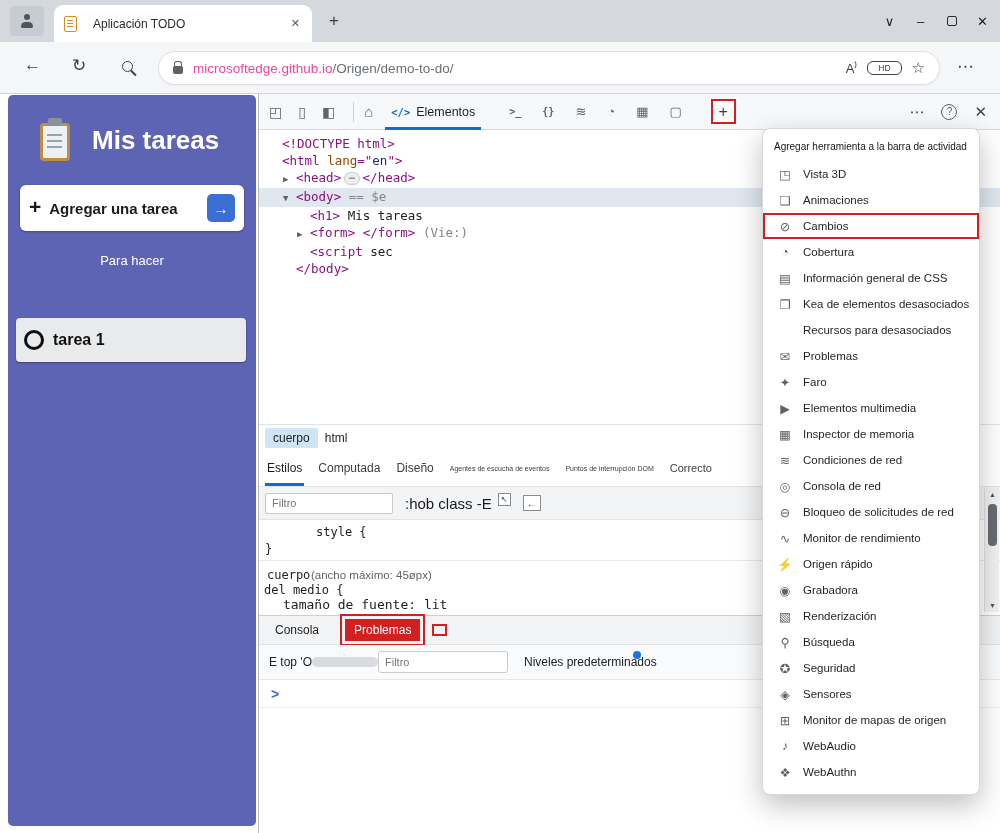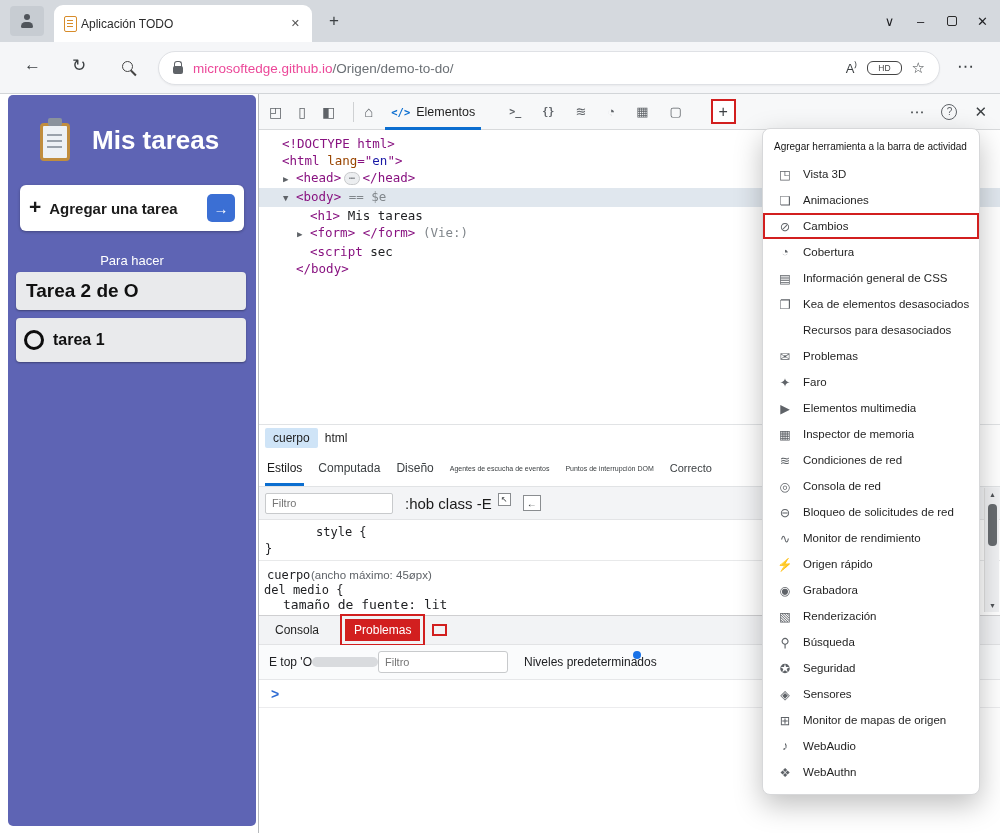--- a/index.html
+++ b/index.html
@@ -5,21 +5,21 @@
   *{box-sizing:border-box;margin:0;padding:0}
   html,body{background:#e9e9e9}
   .screen{position:relative;width:1000px;height:833px;background:#fff;font-family:"Liberation Sans",sans-serif;overflow:hidden;color:#202124}
 
   
   .titlebar{position:absolute;left:0;top:0;width:1000px;height:42px;background:#d5d9de}
   .avatar{position:absolute;left:10px;top:6px;width:34px;height:30px;background:#c7ccd2;border-radius:4px;display:flex;align-items:center;justify-content:center;cursor:pointer}
   .person{position:relative;width:14px;height:14px}
   .person::before{content:"";position:absolute;left:4px;top:0;width:6px;height:6px;border-radius:50%;background:#50555b}
   .person::after{content:"";position:absolute;left:1px;top:8px;width:12px;height:6px;border-radius:6px 6px 2px 2px;background:#50555b}
-  .tab{position:absolute;left:54px;top:5px;width:258px;height:37px;background:#fff;border-radius:9px 9px 0 0;display:flex;align-items:center;padding:0 10px;gap:4px}
+  .tab{position:absolute;left:54px;top:5px;width:258px;height:37px;background:#fff;border-radius:9px 9px 0 0;display:flex;align-items:center;padding:0 10px;gap:16px}
   .favicon{width:13px;height:16px;background:#fff;border:1.5px solid #d88c2a;border-radius:2px;position:relative;flex:0 0 auto}
   .favicon::after{content:"";position:absolute;left:2px;top:3px;width:6px;height:1.5px;background:#d88c2a;box-shadow:0 3px 0 #d88c2a,0 6px 0 #d88c2a}
   .tab-title{flex:1;font-size:12px;color:#2b2b2b;white-space:nowrap;overflow:hidden}
   .tab-close{font-size:11px;color:#555;cursor:pointer;padding:2px}
   .newtab{position:absolute;left:322px;top:9px;width:24px;height:24px;display:flex;align-items:center;justify-content:center;font-size:17px;color:#3c4043;cursor:pointer}
   .wincontrols{position:absolute;right:2px;top:0;height:42px;display:flex;align-items:center}
   .wc{width:31px;height:42px;display:flex;align-items:center;justify-content:center;font-size:13px;color:#202124;cursor:pointer}
   .maxbox{display:inline-block;width:10px;height:10px;border:1.4px solid #2b2b2b;border-radius:2px}
 
   
@@ -190,23 +190,20 @@
 
   <div class="todo">
     <span class="clipboard"></span>
     <div class="todo-title">Mis tareas</div>
     <div class="addbtn">
       <span class="plus">+</span>
       <span class="lbl">Agregar una tarea</span>
       <span class="addbtn-arrow">→</span>
     </div>
     <div class="section-lbl">Para hacer</div>
-    <div class="task task1">
-      <span class="task-label">Tarea 2 de O</span>
-    </div>
     <div class="task task2">
       <span class="task-check"></span>
       <span class="task-label">tarea 1</span>
     </div>
   </div>
 
   <div class="devtools">
 
     <div class="dt-toolbar">
       <span style="display:flex;align-items:center">

